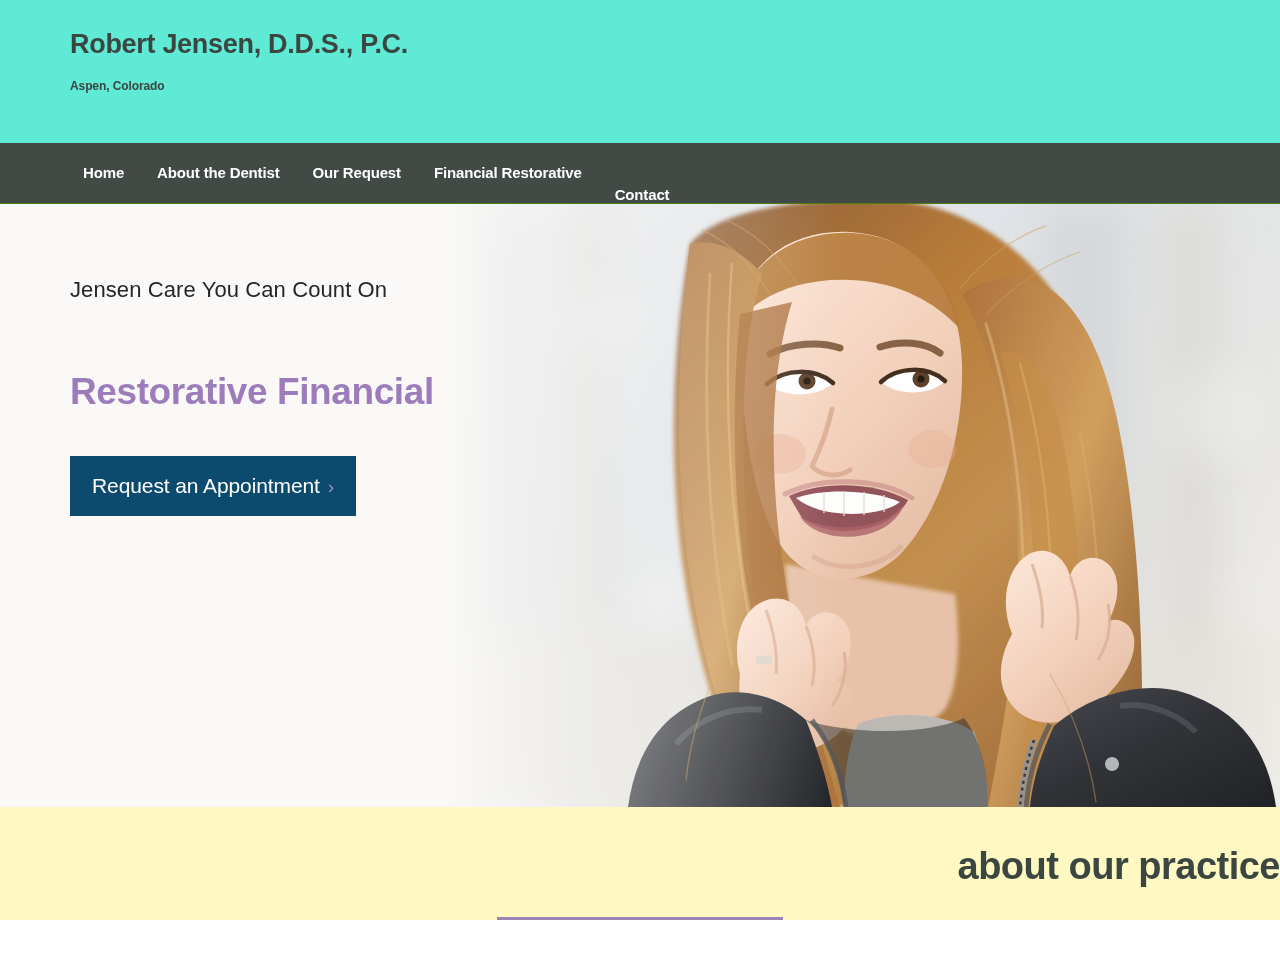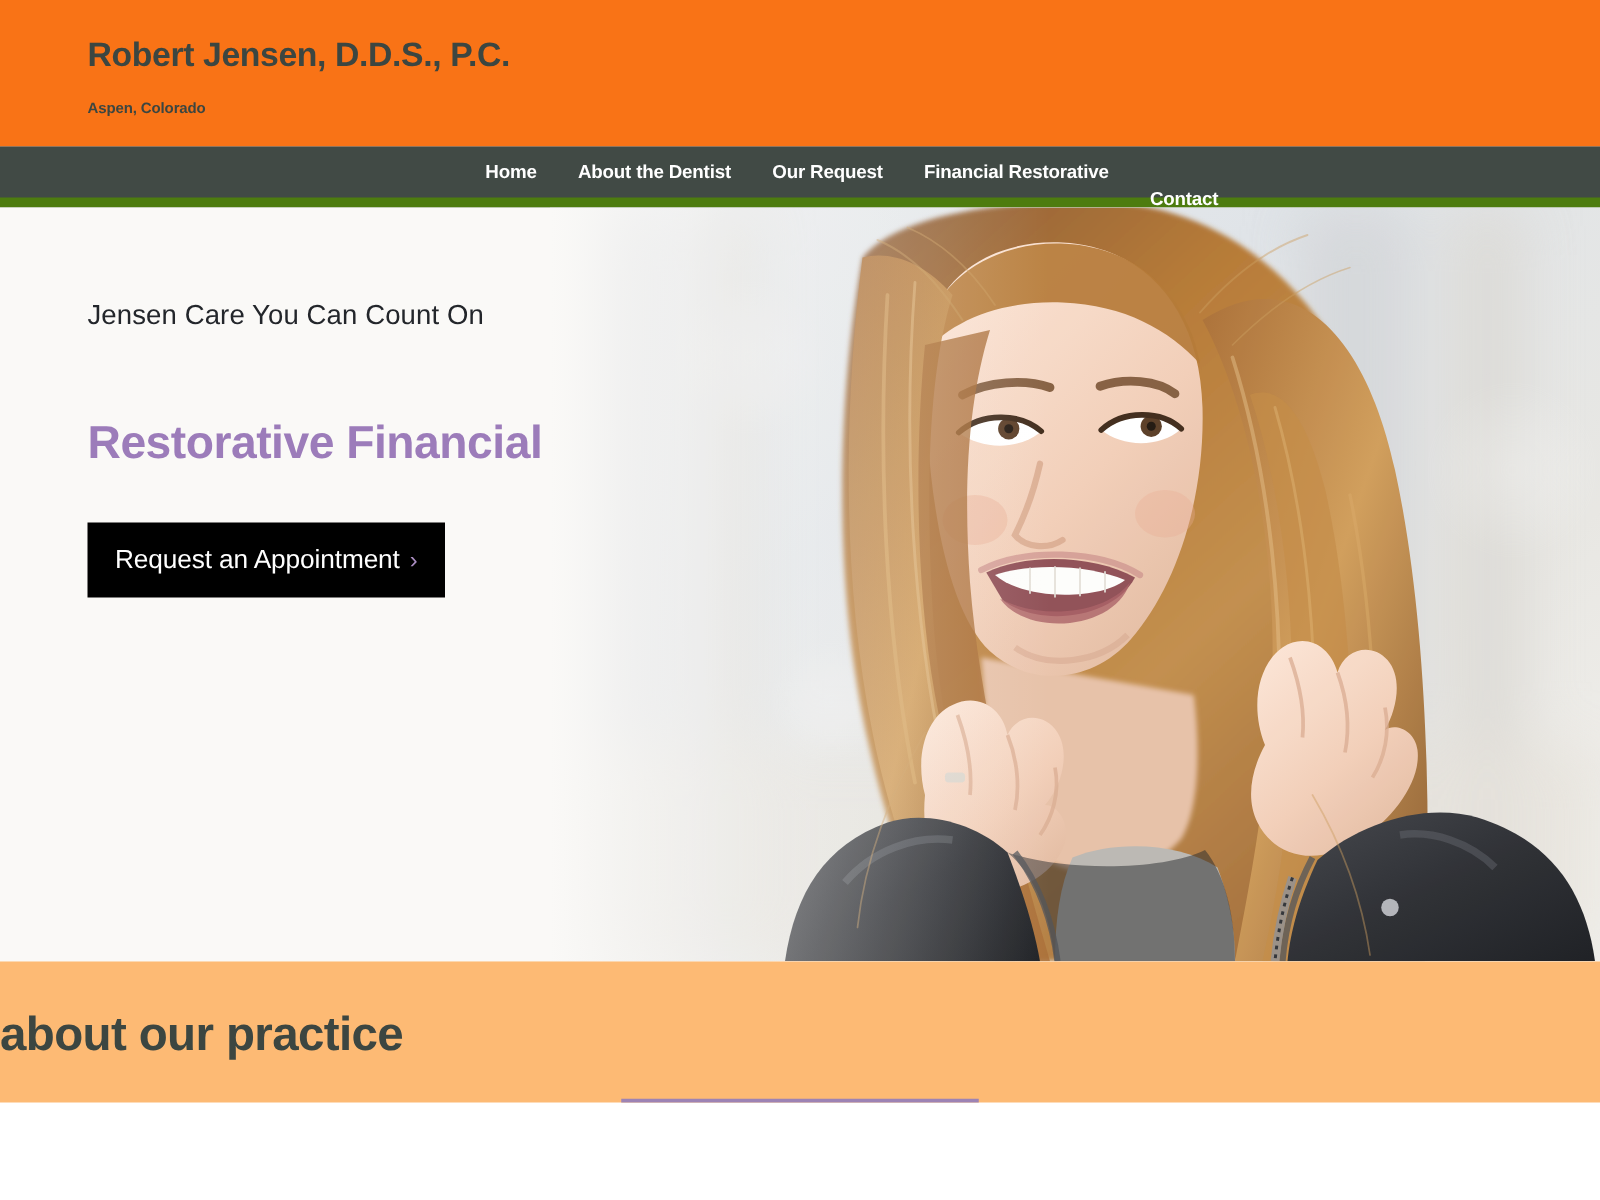--- a/index.html
+++ b/index.html
@@ -6,22 +6,22 @@
   html, body {
     width:1280px; height:960px;
     background:#ffffff;
     font-family:"Liberation Sans", sans-serif;
     overflow:hidden;
   }
 
   
   .site-header {
     position:relative;
-    height:117px;
-    background:#f97316;
+    height:143px;
+    background:#5eead4;
   }
   .brand-block {
     position:absolute;
     left:70px;
     top:30px;
   }
   .brand-title {
     font-size:27px;
     font-weight:bold;
     color:#3c4641;
@@ -63,27 +63,26 @@
     justify-content:center;
     width:22px;
     height:22px;
     color:#111111;
     text-decoration:none;
   }
   .social-link svg { display:block; }
 
   
   .main-nav {
-    height:49px;
+    height:61px;
     background:#414a45;
-    border-bottom:8px solid #4d7c0f;
+    border-bottom:1px solid #4d7c0f;
     display:flex;
     align-items:center;
     padding-left:83px;
-    justify-content:center;
   }
   .nav-list {
     list-style:none;
     display:flex;
     align-items:center;
     gap:0;
   }
   .nav-item { margin-right:33px; }
   .nav-item:last-child { margin-right:0;margin-top:44px; }
   .nav-link {
@@ -136,39 +135,39 @@
     font-weight:bold;
     color:#9c7cba;
     line-height:1.28;
     letter-spacing:-0.4px;
     max-width:520px;
   }
   .hero-cta {
     display:inline-flex;
     align-items:center;
     margin-top:41px;
-    background:#000000;
+    background:#0c4a6e;
     color:#ffffff;
     text-decoration:none;
     padding:18px 22px 18px 22px;
     font-size:21px;
     letter-spacing:-0.1px;
   }
   .cta-chevron {
     color:#a98cc0;
     font-size:19px;
     margin-left:8px;
     line-height:1;
   }
 
   
   .about-section {
-    background:#fdba74;
+    background:#fef9c3;
     padding-top:38px;
-    text-align:left;
+    text-align:right;
   }
   .about-heading {
     font-size:38px;
     font-weight:bold;
     color:#3c4641;
     letter-spacing:-0.5px;
   }
   .about-rule {
     width:286px;
     height:3px;

